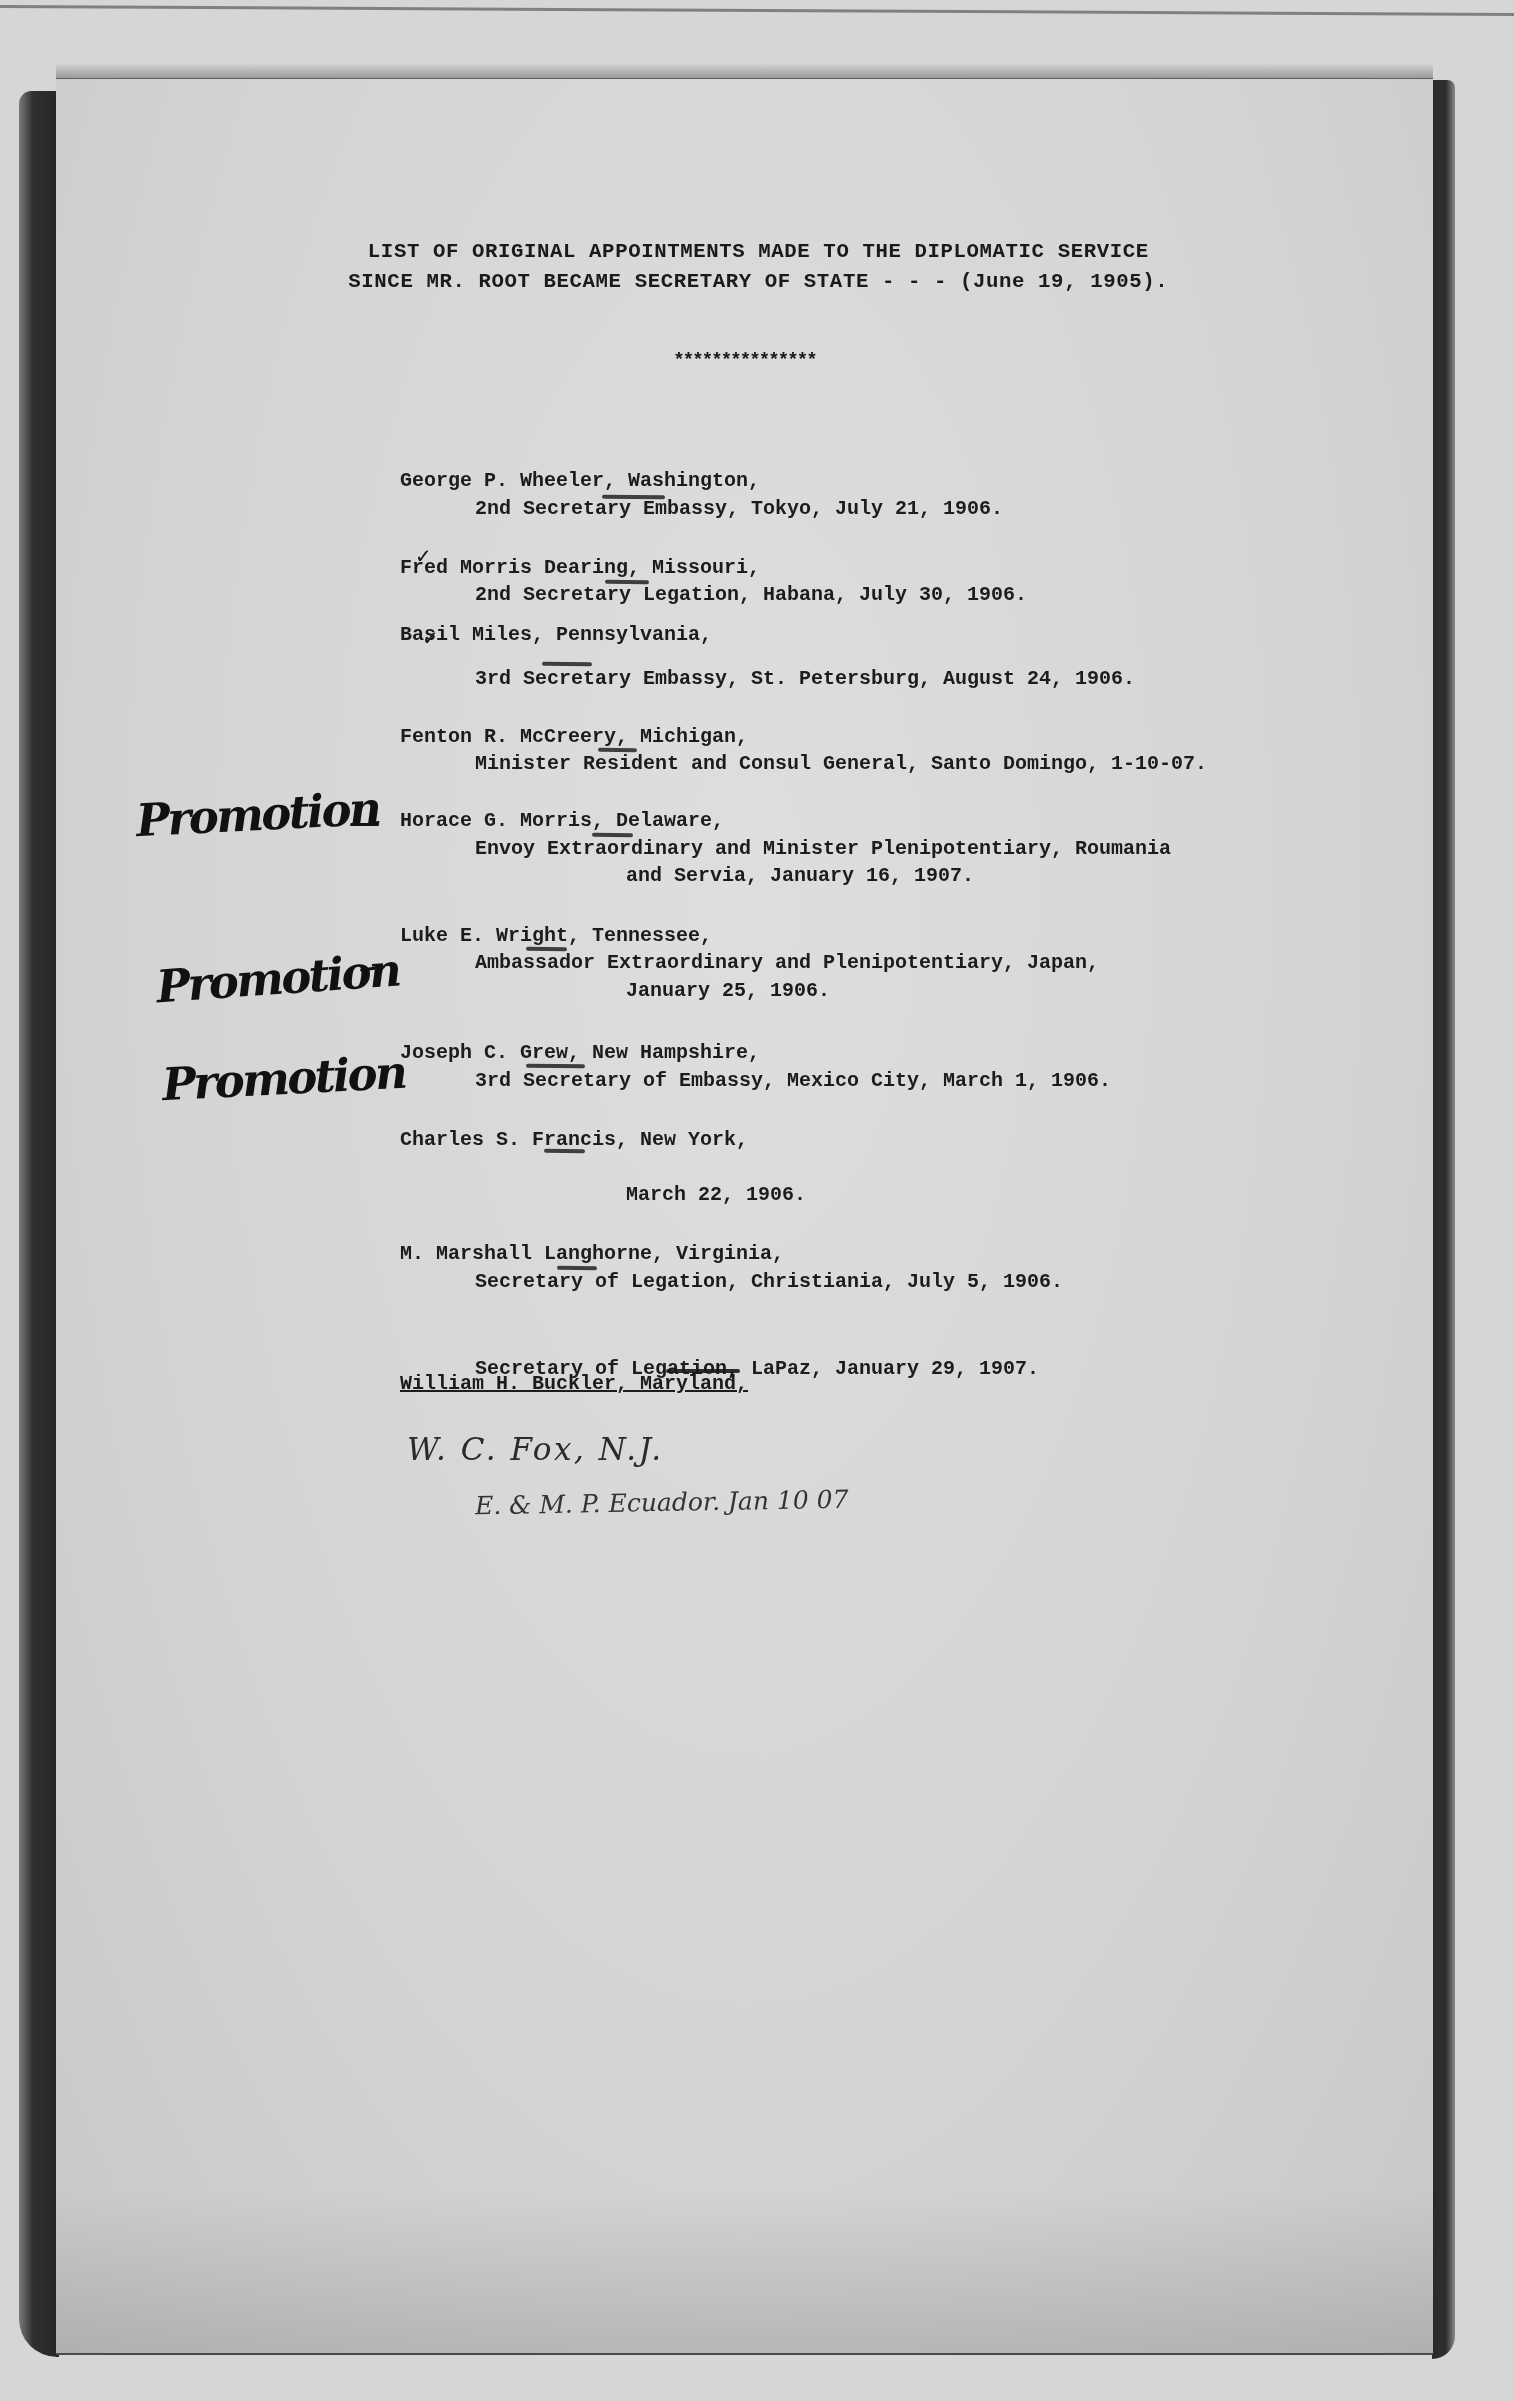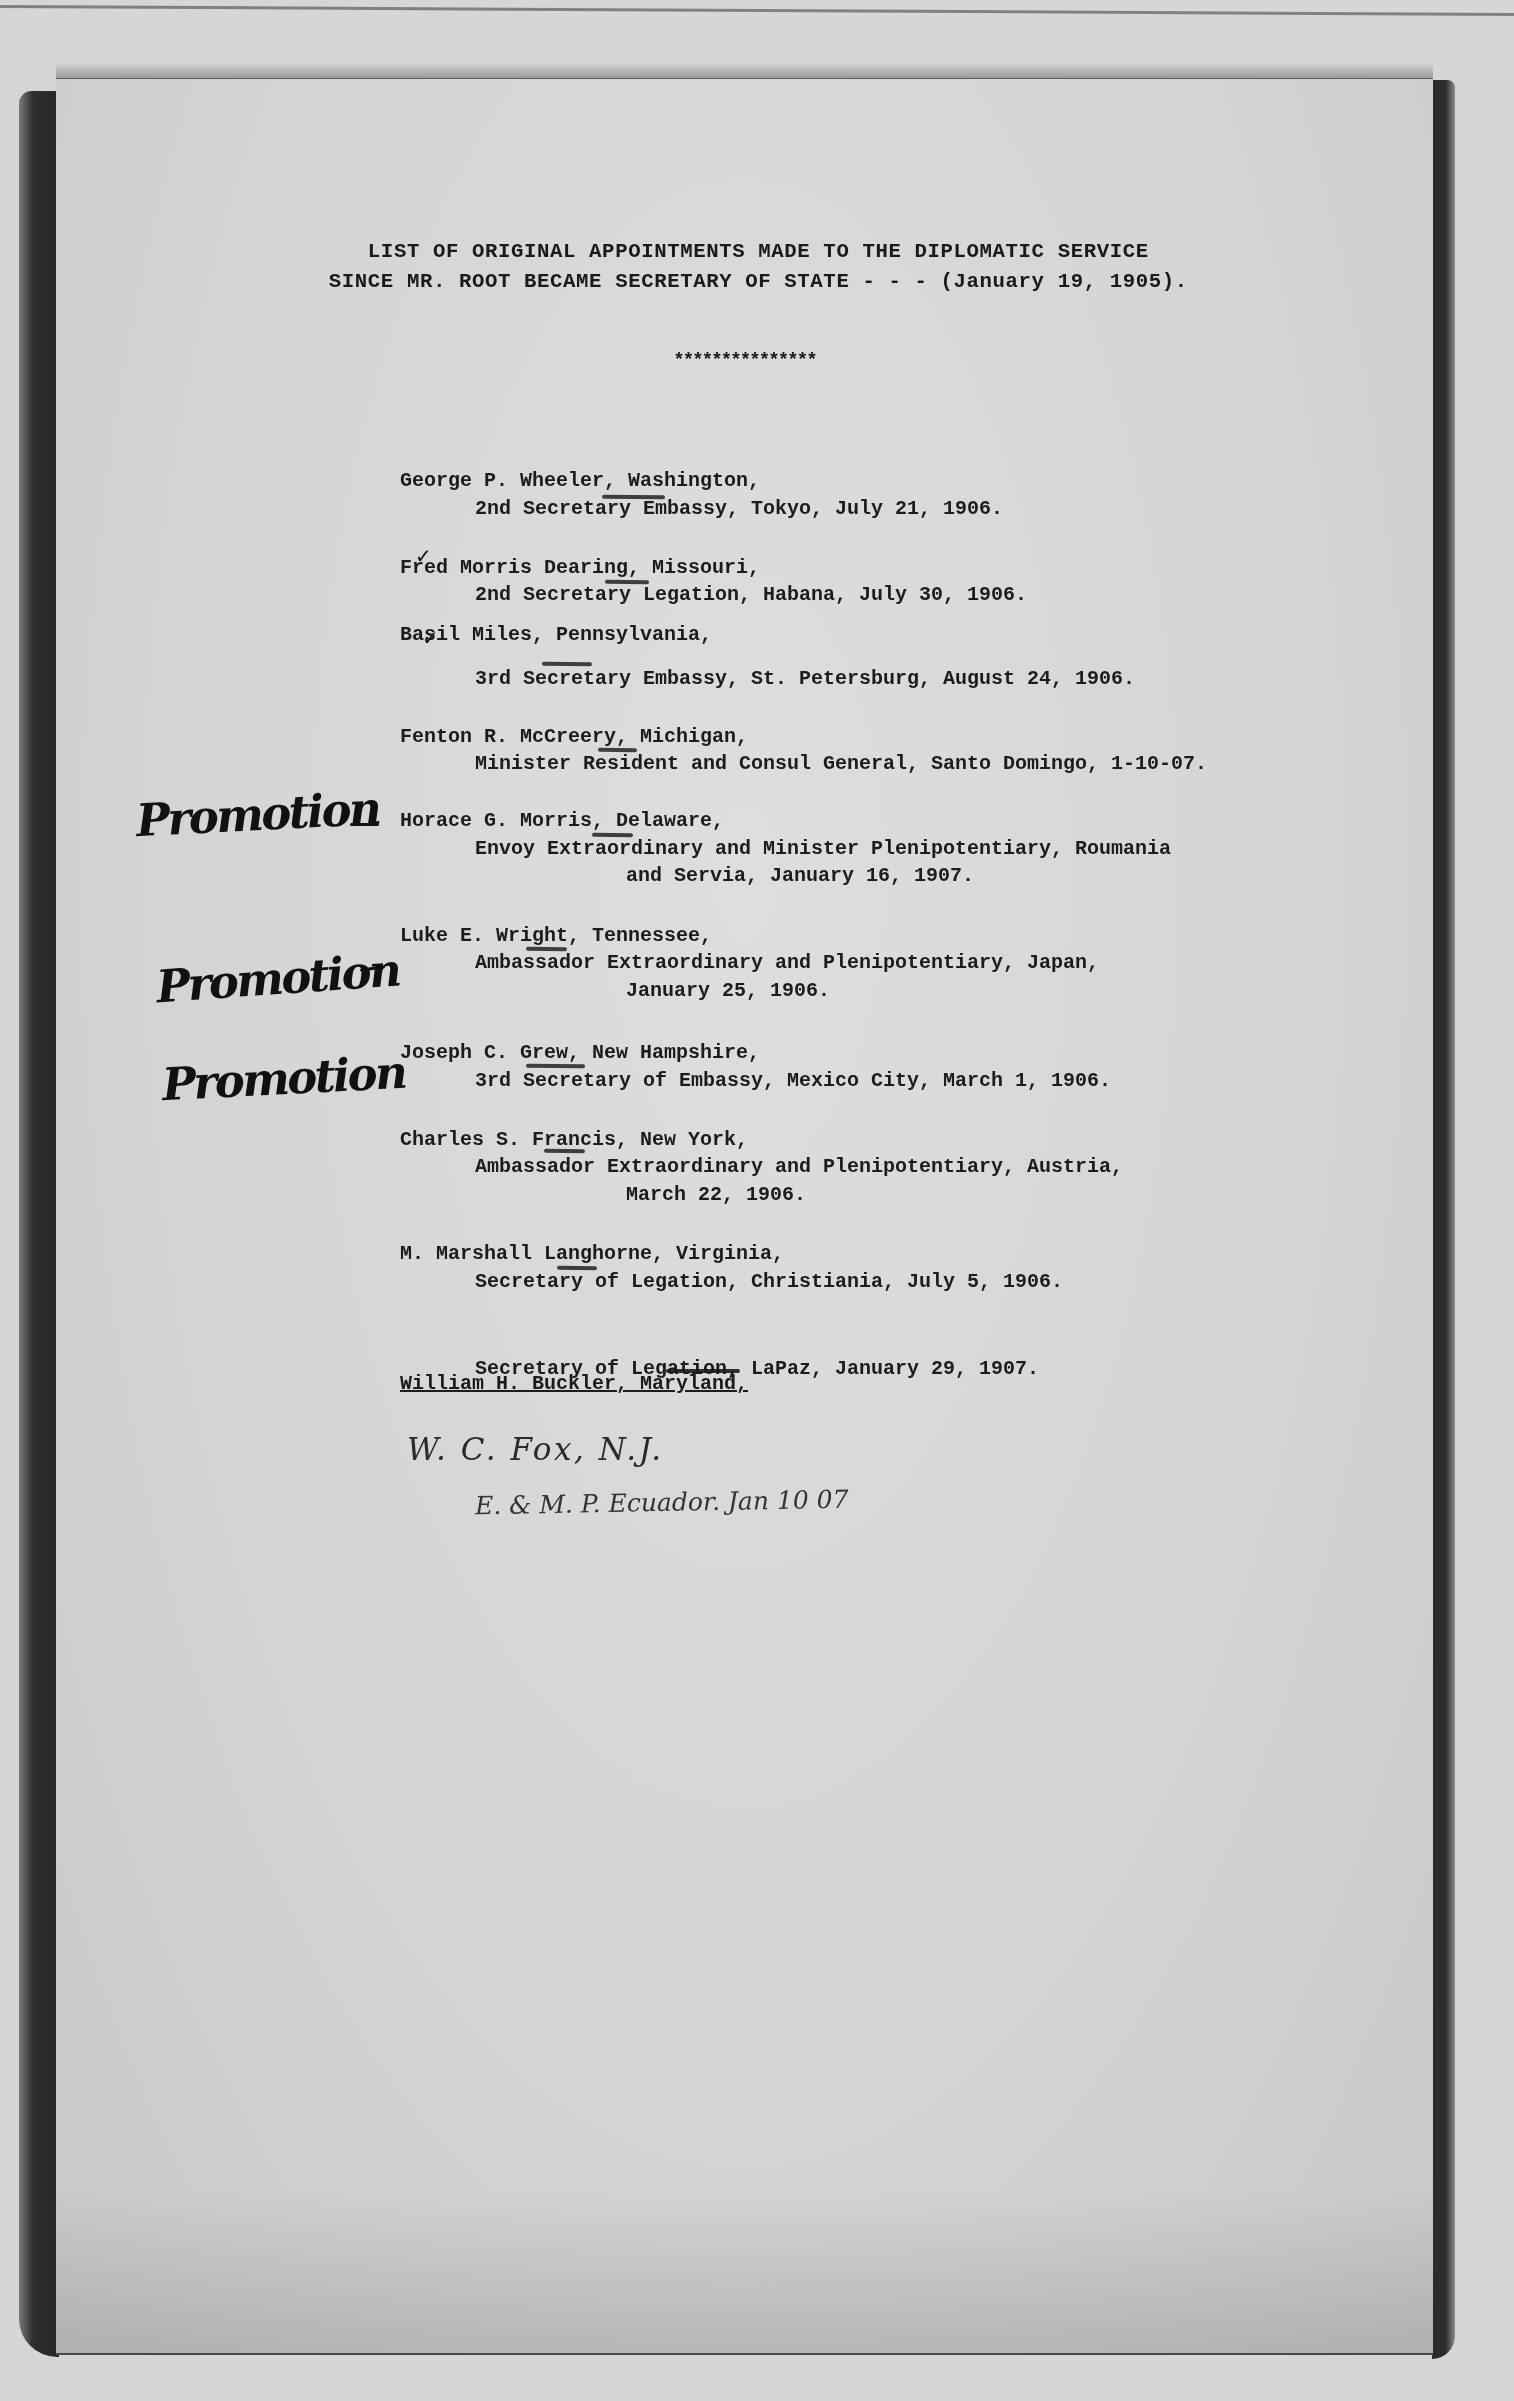--- a/index.html
+++ b/index.html
@@ -172,21 +172,21 @@
 
 <div class="top-rule"></div>
 <div class="shadow-top"></div>
 <div class="shadow-left"></div>
 <div class="shadow-right"></div>
 
 <div class="paper">
   <div class="paper-bottom-fade"></div>
 
   <div class="title title-line-1">LIST OF ORIGINAL APPOINTMENTS MADE TO THE DIPLOMATIC SERVICE</div>
-  <div class="title title-line-2">SINCE MR. ROOT BECAME SECRETARY OF STATE - - - (January 19, 1905).</div>
+  <div class="title title-line-2">SINCE MR. ROOT BECAME SECRETARY OF STATE - - - (June 19, 1905).</div>
   <div class="stars">***************</div>
 
   <div class="entry-line name-line" style="top:388px;">George P. Wheeler, Washington,</div>
   <div class="entry-line title-line" style="top:416px;">2nd Secretary Embassy, Tokyo, July 21, 1906.</div>
   <div class="underline-stroke" style="left:546px; top:416px; width:63px;"></div>
 
   <div class="check-mark" style="left:359px; top:465px;">✓</div>
   <div class="entry-line name-line" style="top:475px;">Fred Morris Dearing, Missouri,</div>
   <div class="entry-line title-line" style="top:502px;">2nd Secretary Legation, Habana, July 30, 1906.</div>
   <div class="underline-stroke" style="left:549px; top:501px; width:44px;"></div>
@@ -213,21 +213,20 @@
   <div class="entry-line title-line" style="top:870px;">Ambassador Extraordinary and Plenipotentiary, Japan,</div>
   <div class="entry-line cont-line" style="top:898px;">January 25, 1906.</div>
   <div class="underline-stroke" style="left:470px; top:868px; width:41px;"></div>
 
   <div class="handwriting promo promo-3">Promotion</div>
   <div class="entry-line name-line" style="top:960px;">Joseph C. Grew, New Hampshire,</div>
   <div class="entry-line title-line" style="top:988px;">3rd Secretary of Embassy, Mexico City, March 1, 1906.</div>
   <div class="underline-stroke" style="left:470px; top:985px; width:59px;"></div>
 
   <div class="entry-line name-line" style="top:1047px;">Charles S. Francis, New York,</div>
-  <div class="entry-line title-line" style="top:1074px;">Ambassador Extraordinary and Plenipotentiary, Austria,</div>
   <div class="entry-line cont-line" style="top:1102px;">March 22, 1906.</div>
   <div class="underline-stroke" style="left:488px; top:1070px; width:41px;"></div>
 
   <div class="entry-line name-line" style="top:1161px;">M. Marshall Langhorne, Virginia,</div>
   <div class="entry-line title-line" style="top:1189px;">Secretary of Legation, Christiania, July 5, 1906.</div>
   <div class="underline-stroke" style="left:501px; top:1187px; width:40px;"></div>
 
   <div class="entry-line name-line" style="top:1291px;text-decoration:underline;">William H. Buckler, Maryland,</div>
   <div class="entry-line title-line" style="top:1276px;">Secretary of Legation, LaPaz, January 29, 1907.</div>
   <div class="strike-stroke" style="left:610px; top:1290px; width:74px;"></div>

